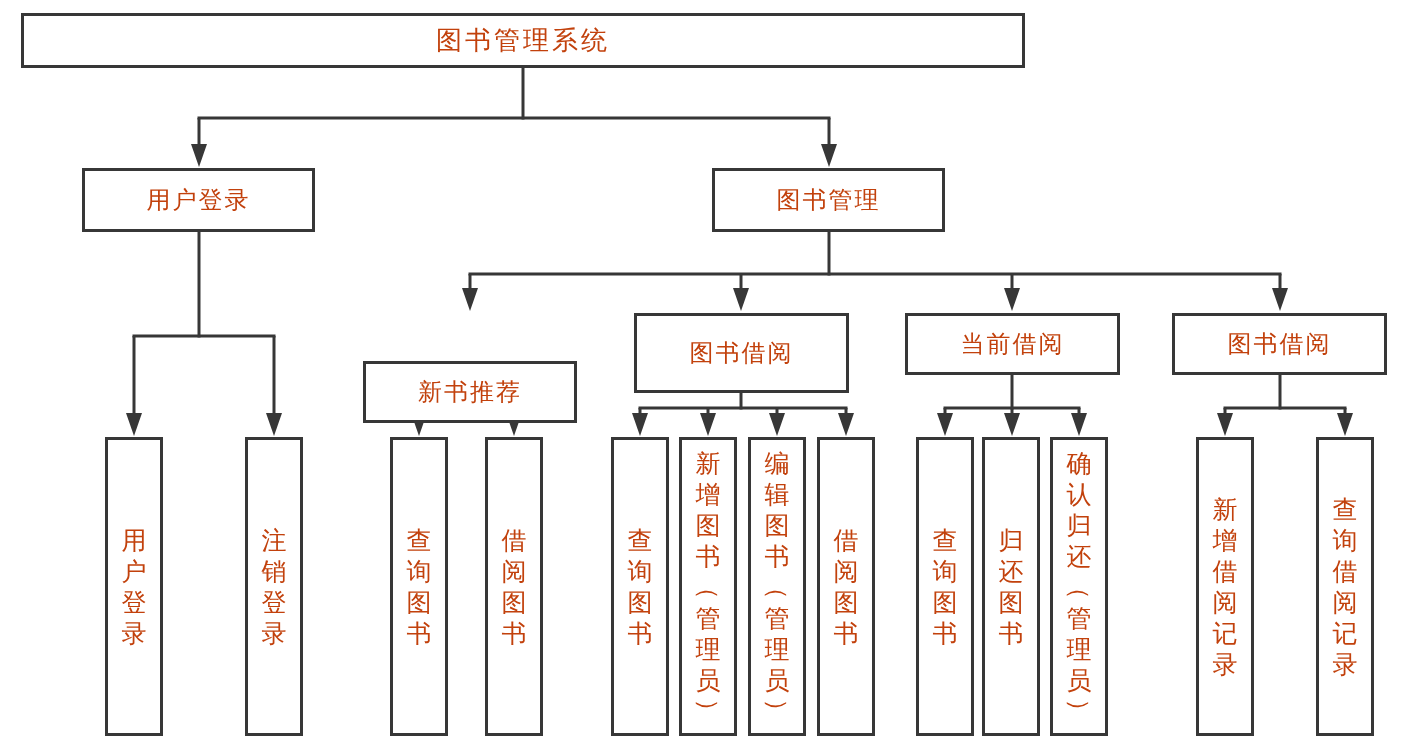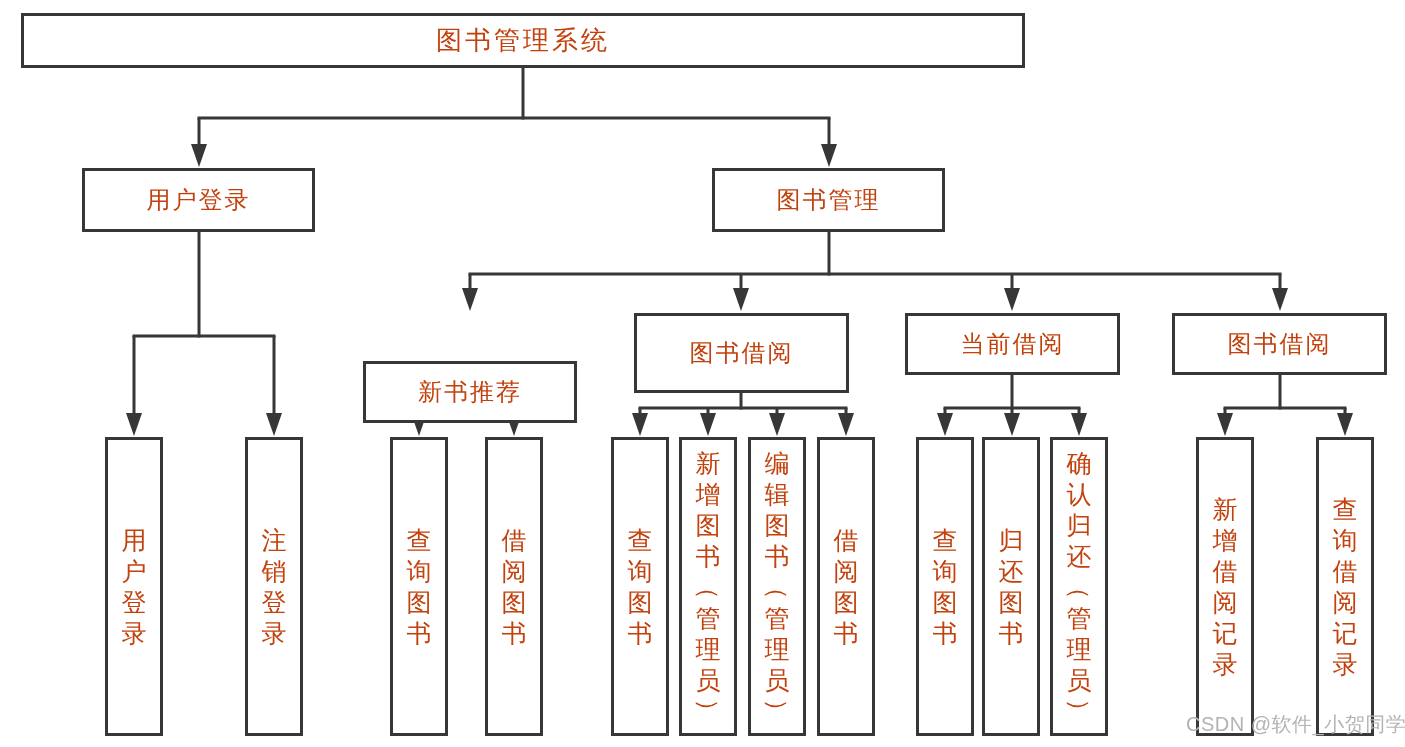--- a/index.html
+++ b/index.html
@@ -247,14 +247,13 @@
         <div class="vstack">
           <span class="vchar">查</span>
           <span class="vchar">询</span>
           <span class="vchar">借</span>
           <span class="vchar">阅</span>
           <span class="vchar">记</span>
           <span class="vchar">录</span>
         </div>
       </div>
     </div>
-  <div class="watermark">CSDN @软件_小贺同学</div>
 </div>
 
 </body></html>

